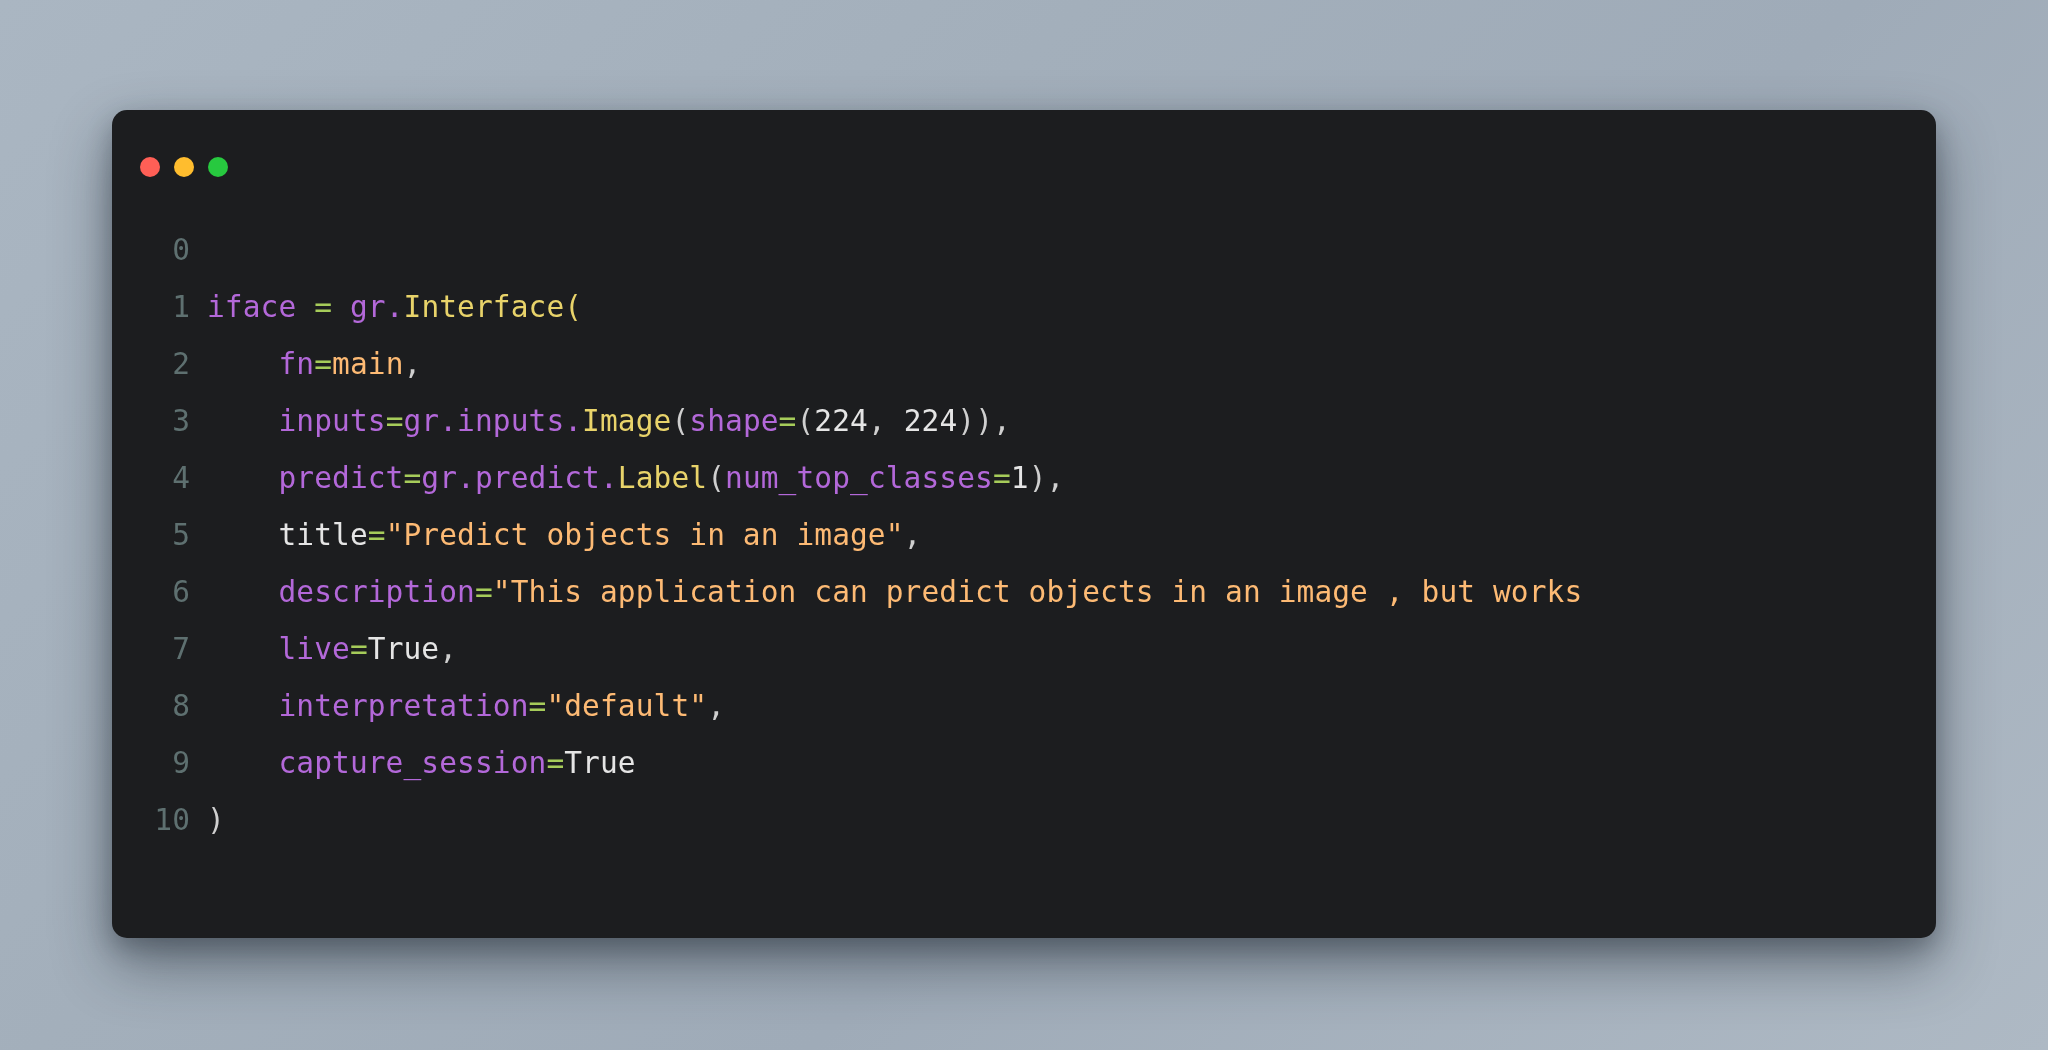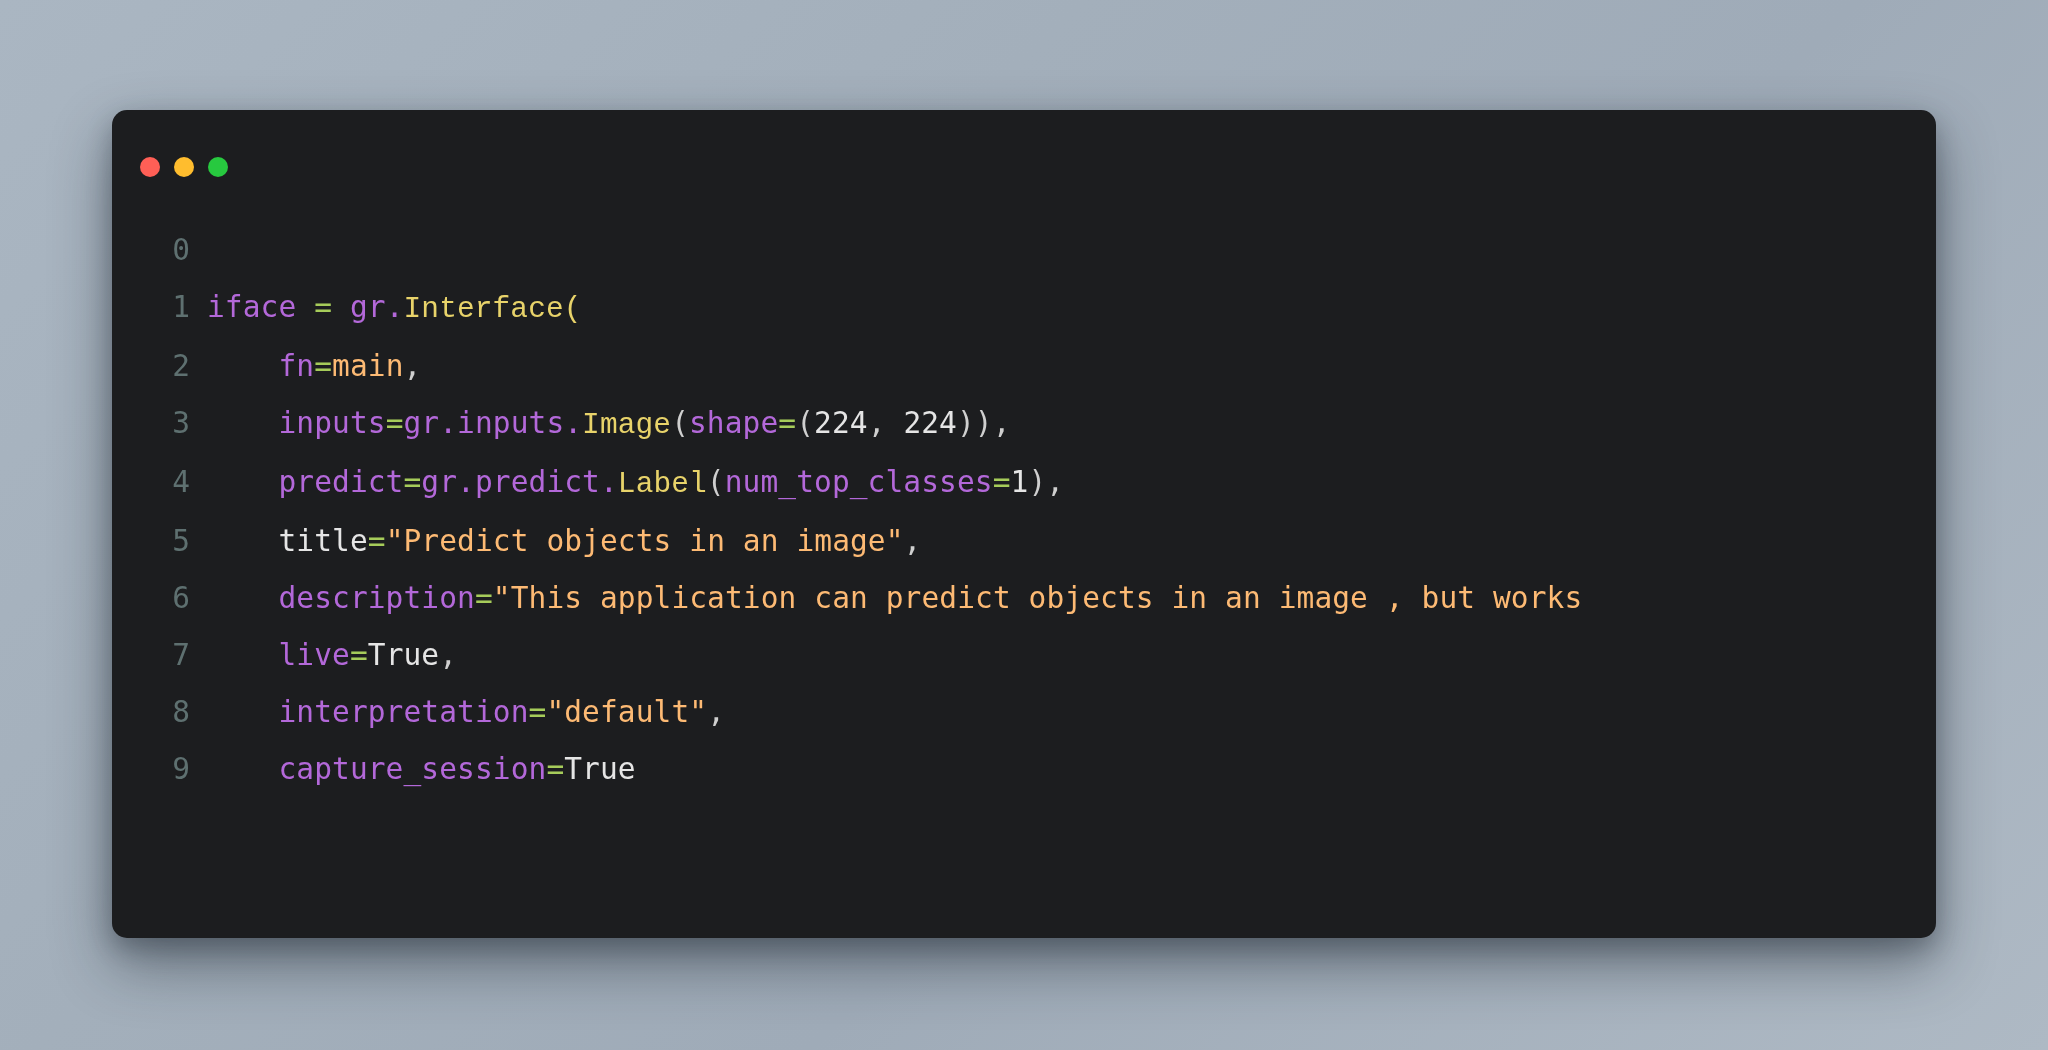--- a/index.html
+++ b/index.html
@@ -78,21 +78,21 @@
     flex: 1 1 auto;
     padding-left: 17px;
     white-space: pre;
     color: #d6d6d6;
   }
 
   
   .t-plain   { color: #d4d4d4; }
   .t-var     { color: #b368d9; }
   .t-op      { color: #a6cc5a; }
-  .t-cls     { color: #e8d36a; font-family: Liberation Mono, monospace; }
+  .t-cls     { color: #e8d36a; }
   .t-str     { color: #fdba74; }
   .t-num     { color: #e5e5e5; }
   .t-kw      { color: #e5e5e5; }
   .t-punct   { color: #cfcfcf; }
   .t-attr    { color: #b368d9; text-align: right; }
 </style>
 </head>
 <body>
 
 <div id="carbon-window">
@@ -149,15 +149,19 @@
     <div class="code-line">
       <span class="lineno">8</span>
       <span class="linetext"><span class="t-plain">    </span><span class="t-attr">interpretation</span><span class="t-op">=</span><span class="t-str">"default"</span><span class="t-punct">,</span></span>
     </div>
 
     <div class="code-line">
       <span class="lineno">9</span>
       <span class="linetext"><span class="t-plain">    </span><span class="t-attr">capture_session</span><span class="t-op">=</span><span class="t-kw">True</span></span>
     </div>
 
+    <div class="code-line">
+      <span class="lineno">10</span>
+      <span class="linetext"><span class="t-punct">)</span></span>
+    </div>
 
   </div>
 </div>
 
 </body></html>

